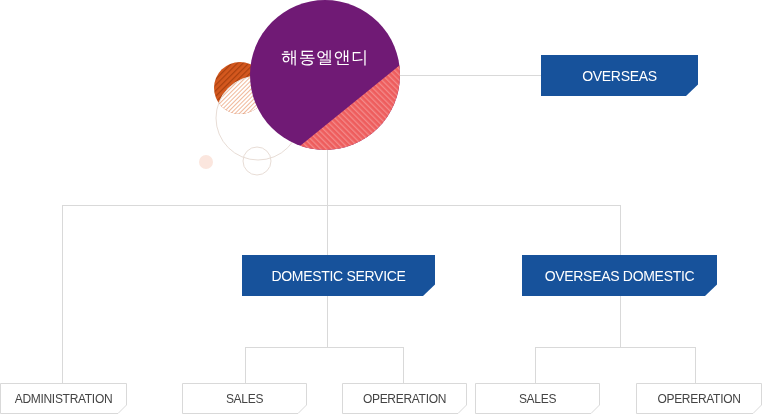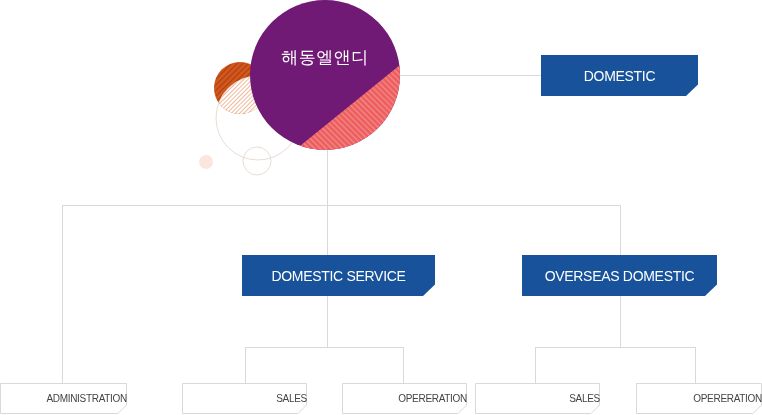--- a/index.html
+++ b/index.html
@@ -6,21 +6,21 @@
   body { width:762px; height:415px; position:relative; overflow:hidden; font-family:"Liberation Sans", sans-serif; }
   .line { position:absolute; background:#d9d9d9; }
   .deco { position:absolute; }
   .ceo { position:absolute; left:250px; top:0px; width:150px; height:150px; border-radius:50%; background:#701a75; overflow:hidden; }
   .ceo-stripe { position:absolute; left:0; top:0; width:150px; height:150px; }
   .ceo-text-ko { position:absolute; left:0; width:150px; top:46px; text-align:center; color:#fff; font-size:17px; letter-spacing:0.5px; }
   .ceo-text-en { position:absolute; left:0; width:150px; top:76px; text-align:center; color:#fff; font-size:22px; }
   .bluebox { position:absolute; height:41px; background:#17529b; color:#fff; font-size:14px; display:flex; align-items:center; justify-content:center; clip-path:polygon(0 0,100% 0,100% 72%,calc(100% - 12px) 100%,0 100%); letter-spacing:-0.3px; }
   .whitebox { position:absolute; height:30px; top:383px; }
   .whitebox svg { position:absolute; left:0; top:0; }
-  .whitebox span { position:absolute; left:0; top:0; width:100%; height:30px; line-height:32px; text-align:right; color:#444; font-size:10px; letter-spacing:-0.3px; }
+  .whitebox span { position:absolute; left:0; top:0; width:100%; height:30px; line-height:32px; text-align:center; color:#444; font-size:12px; letter-spacing:-0.3px; }
 </style>
 </head>
 <body>
 
 <svg class="deco" width="320" height="200" style="left:0;top:0;">
   <defs>
     <pattern id="stripeDark" width="4" height="4" patternUnits="userSpaceOnUse" patternTransform="rotate(45)">
       <rect width="4" height="4" fill="#d4581e"></rect>
       <rect width="1.2" height="4" fill="#a8400f"></rect>
     </pattern>
@@ -61,21 +61,21 @@
       <pattern id="ceoStripe" width="4" height="4" patternUnits="userSpaceOnUse" patternTransform="rotate(-45)">
         <rect width="4" height="4" fill="#ee5d5d"></rect>
         <rect width="1.3" height="4" fill="#f38a8a"></rect>
       </pattern>
     </defs>
     <polygon points="150,65 150,150 45,150" fill="url(#ceoStripe)"></polygon>
   </svg>
   <div class="ceo-text-ko">해동엘앤디</div>
 </div>
 
-<div class="bluebox" style="left:541px;top:55px;width:157px;">DOMESTIC</div>
+<div class="bluebox" style="left:541px;top:55px;width:157px;">OVERSEAS</div>
 
 <div class="bluebox" style="left:230px;top:255px;width:193px;margin-left:12px;">DOMESTIC SERVICE</div>
 <div class="bluebox" style="left:522px;top:255px;width:195px;">OVERSEAS DOMESTIC</div>
 
 <div class="whitebox" style="left:0;width:127px;">
   <svg width="127" height="31">
       <polygon points="0.5,0.5 126.5,0.5 126.5,22 118,30.5 0.5,30.5" fill="#fff" stroke="#d9d9d9"></polygon>
     </svg>
   <span>ADMINISTRATION</span>
 </div>

